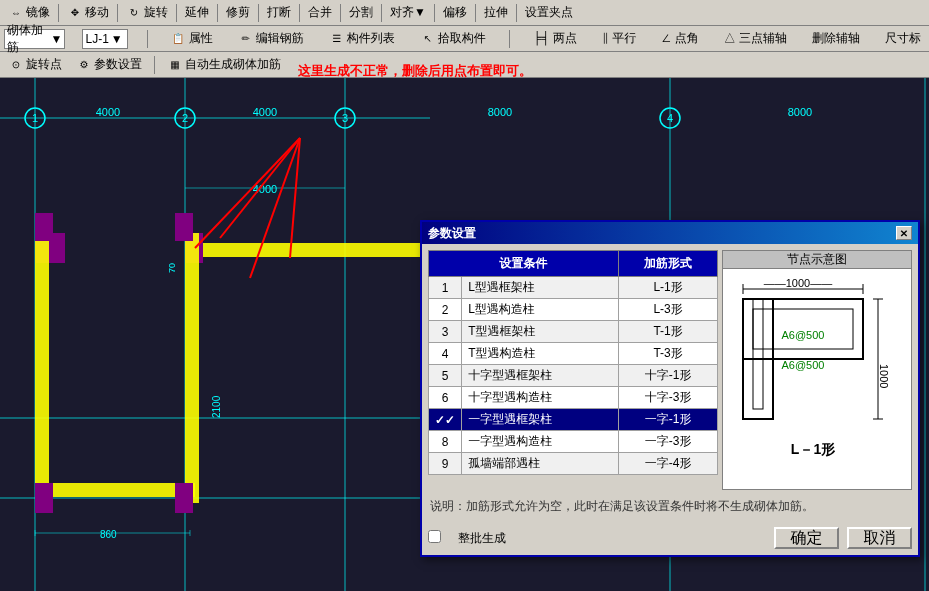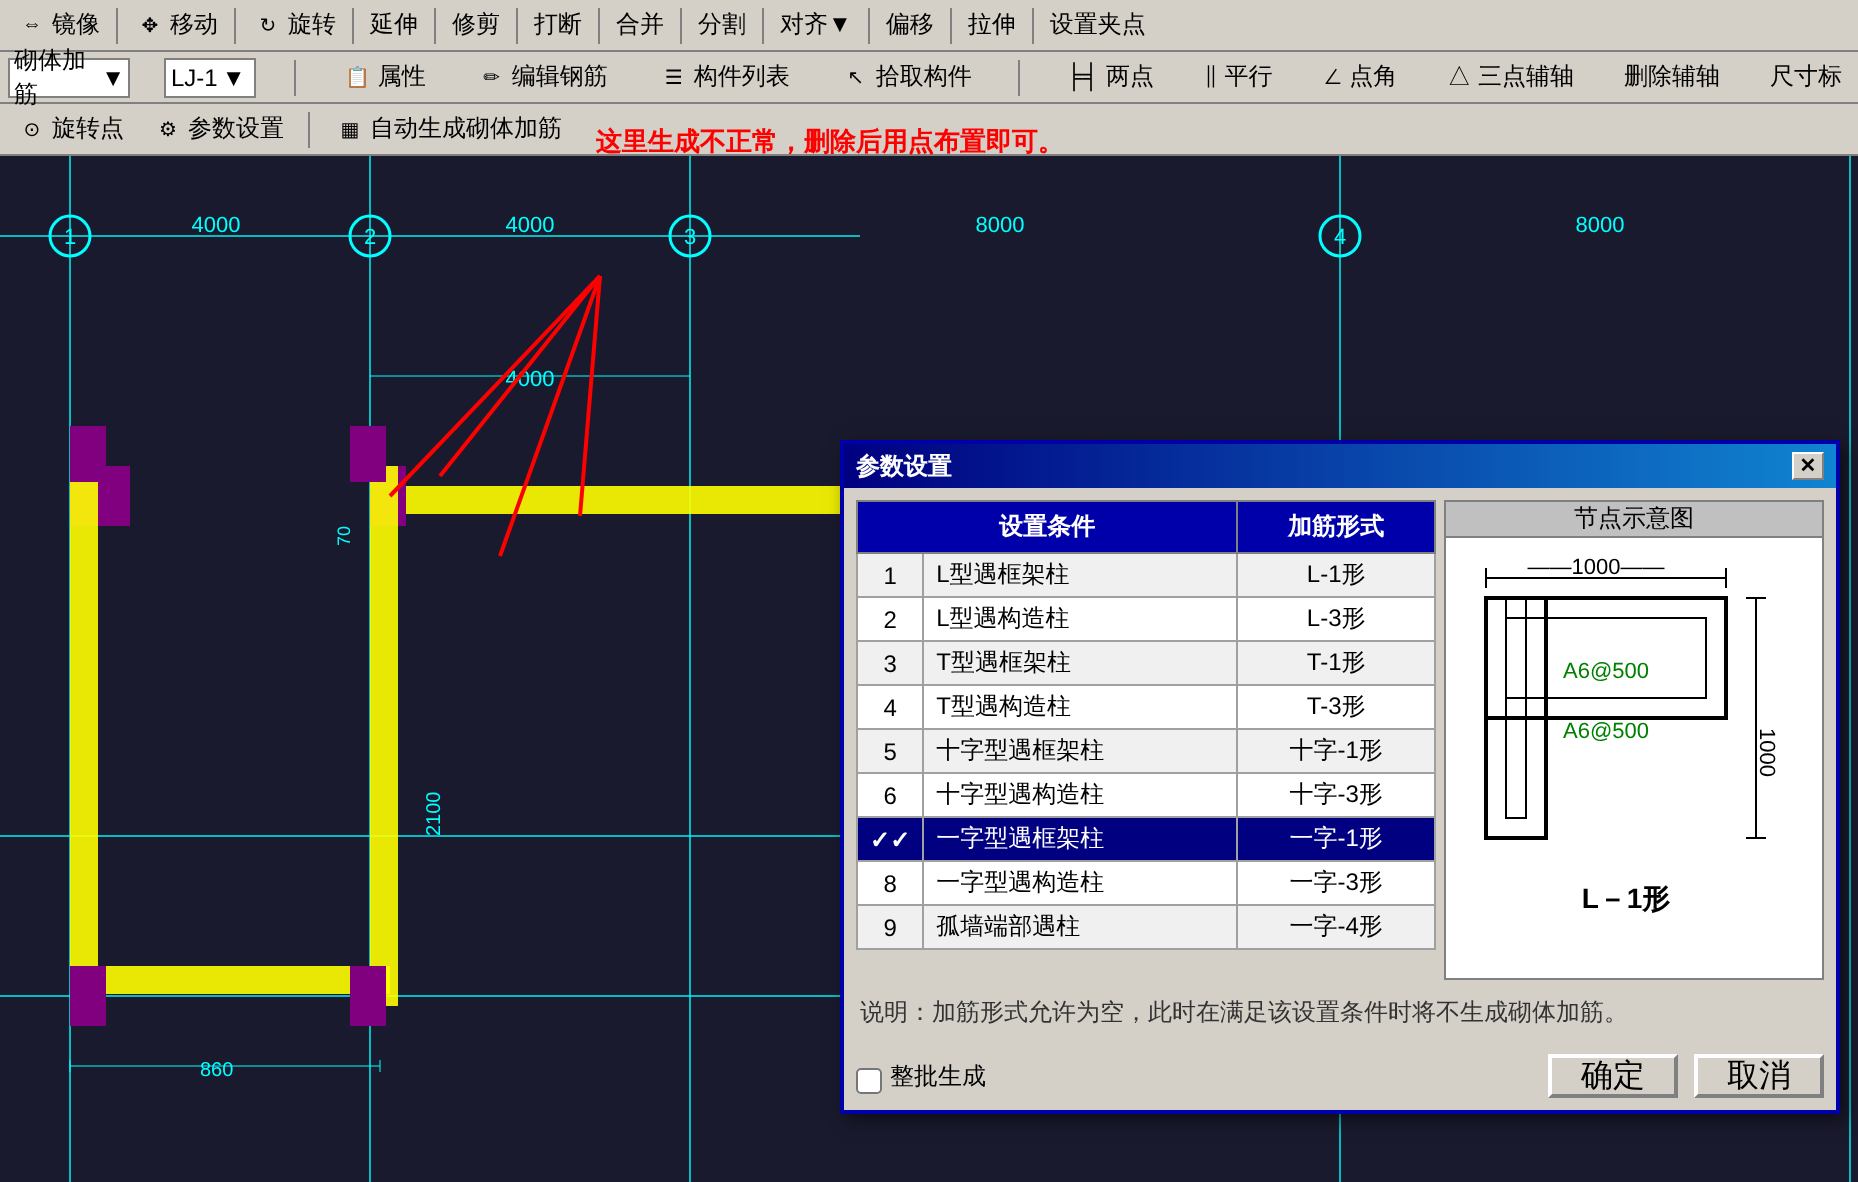--- a/index.html
+++ b/index.html
@@ -230,22 +230,22 @@
     #bottom-row {
       display: flex;
       align-items: center;
       justify-content: space-between;
       margin-top: 6px;
       padding-top: 4px;
     }
 
     .checkbox-row {
       display: flex;
-      align-items: flex-end;
-      gap: 4px;
+      align-items: flex-start;
+      gap: 17px;
     }
 
     .dialog-buttons {
       display: flex;
       gap: 8px;
     }
 
     .dialog-btn {
       width: 65px;
       height: 22px;

